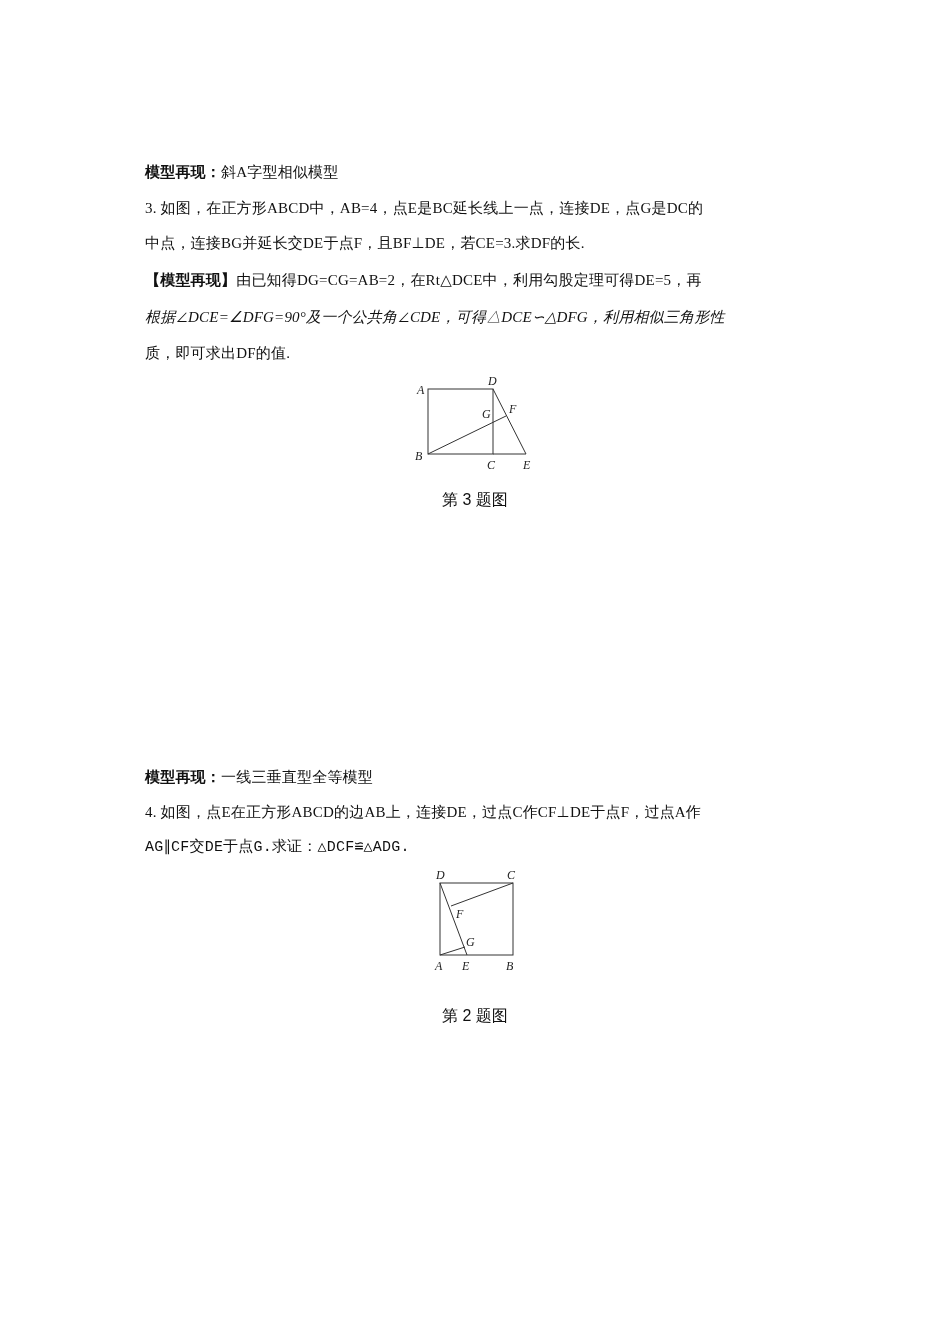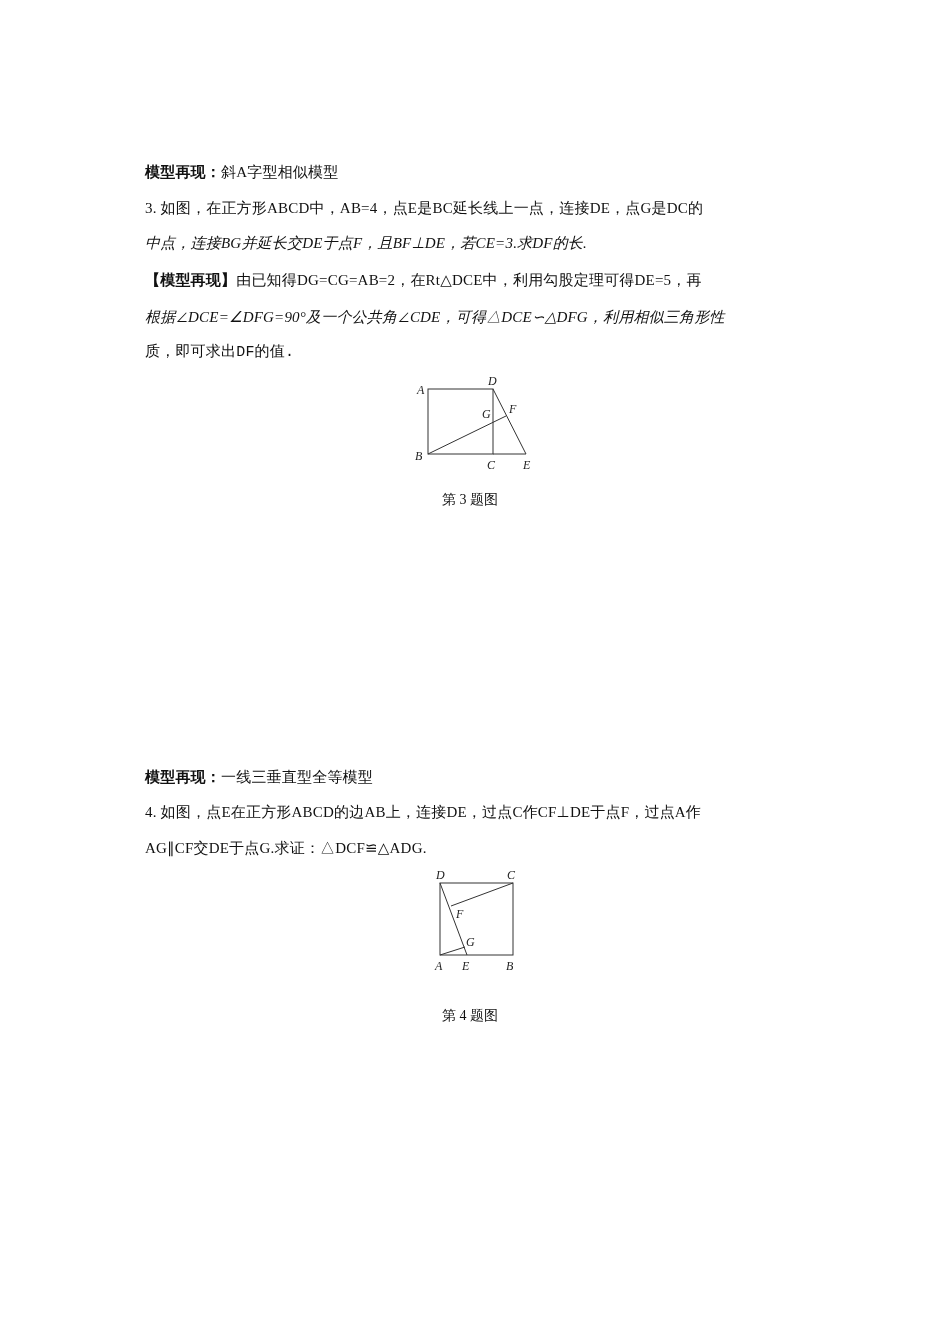--- a/index.html
+++ b/index.html
@@ -1,38 +1,38 @@
 <!DOCTYPE html>
 <html><head>
 <meta charset="utf-8">
 <style>
   html, body { margin: 0; padding: 0; background: #ffffff; }
   body { width: 950px; height: 1344px; position: relative; overflow: hidden;
          font-family: "DejaVu Serif", "Liberation Serif", serif; color: #111; }
   .line { position: absolute; left: 145px; font-size: 15px; line-height: 20px; white-space: nowrap; letter-spacing: 0.2px; }
   .heading { font-weight: bold; font-family: "DejaVu Sans", "Liberation Sans", sans-serif; }
   .heading-rest { font-weight: normal; font-family: "Liberation Serif", serif; }
-  .caption { position: absolute; font-size: 14px; line-height: 18px; font-family: Liberation Serif, serif; }
+  .caption { position: absolute; font-size: 16px; line-height: 18px; font-family: Liberation Sans, sans-serif; }
   svg text { font-family: "Liberation Serif", serif; font-style: italic; font-size: 12px; fill: #222; }
 </style>
 </head>
 <body>
 
 <div class="line" style="top:162px;">
   <span class="heading">模型再现：</span><span class="heading-rest">斜A字型相似模型</span>
 </div>
 
 <div class="line" style="top:198px; font-family:'Liberation Serif',serif;">3. 如图，在正方形ABCD中，AB=4，点E是BC延长线上一点，连接DE，点G是DC的</div>
-<div class="line" style="top:233px; font-family:'Liberation Serif',serif;font-style:italic;">中点，连接BG并延长交DE于点F，且BF⊥DE，若CE=3.求DF的长.</div>
+<div class="line" style="top:233px; font-family:'Liberation Serif',serif;">中点，连接BG并延长交DE于点F，且BF⊥DE，若CE=3.求DF的长.</div>
 
 <div class="line" style="top:270px; font-family:'Liberation Serif',serif;">
   <span class="heading">【模型再现】</span><span>由已知得DG=CG=AB=2，在Rt△DCE中，利用勾股定理可得DE=5，再</span>
 </div>
 <div class="line" style="top:307px; font-family:'Liberation Serif',serif;font-style:italic;">根据∠DCE=∠DFG=90°及一个公共角∠CDE，可得△DCE∽△DFG，利用相似三角形性</div>
-<div class="line" style="top:343px; font-family:Liberation Mono, monospace;">质，即可求出DF的值.</div>
+<div class="line" style="top:343px; font-family:Liberation Serif, serif;">质，即可求出DF的值.</div>
 
 <svg style="position:absolute; left:405px; top:370px;" width="145" height="110" viewBox="405 370 145 110">
   <g stroke="#333" stroke-width="1" fill="none">
     <rect x="428" y="389" width="65" height="65"></rect>
     <line x1="493" y1="454" x2="526" y2="454"></line>
     <line x1="493" y1="389" x2="526" y2="454"></line>
     <line x1="428" y1="454" x2="506" y2="416"></line>
   </g>
   <text x="417" y="394">A</text>
   <text x="488" y="385">D</text>
@@ -43,31 +43,31 @@
   <text x="523" y="469">E</text>
 </svg>
 
 <div class="caption" style="left:442px; top:491px;">第 3 题图</div>
 
 <div class="line" style="top:767px;">
   <span class="heading">模型再现：</span><span class="heading-rest">一线三垂直型全等模型</span>
 </div>
 
 <div class="line" style="top:802px; font-family:'Liberation Serif',serif;">4. 如图，点E在正方形ABCD的边AB上，连接DE，过点C作CF⊥DE于点F，过点A作</div>
-<div class="line" style="top:838px; font-family:Liberation Serif, serif;">AG∥CF交DE于点G.求证：△DCF≌△ADG.</div>
+<div class="line" style="top:838px; font-family:Liberation Mono, monospace;">AG∥CF交DE于点G.求证：△DCF≌△ADG.</div>
 
 <svg style="position:absolute; left:425px; top:860px;" width="105" height="120" viewBox="425 860 105 120">
   <g stroke="#333" stroke-width="1" fill="none">
     <rect x="440" y="883" width="73" height="72"></rect>
     <line x1="440" y1="883" x2="467" y2="955"></line>
     <line x1="513" y1="883" x2="451" y2="906"></line>
     <line x1="440" y1="955" x2="465" y2="947"></line>
   </g>
   <text x="436" y="879">D</text>
   <text x="507" y="879">C</text>
   <text x="456" y="918">F</text>
   <text x="466" y="946">G</text>
   <text x="435" y="970">A</text>
   <text x="462" y="970">E</text>
   <text x="506" y="970">B</text>
 </svg>
 
-<div class="caption" style="left:442px; top:1007px;">第 4 题图</div>
+<div class="caption" style="left:442px; top:1007px;">第 2 题图</div>
 
 </body></html>

